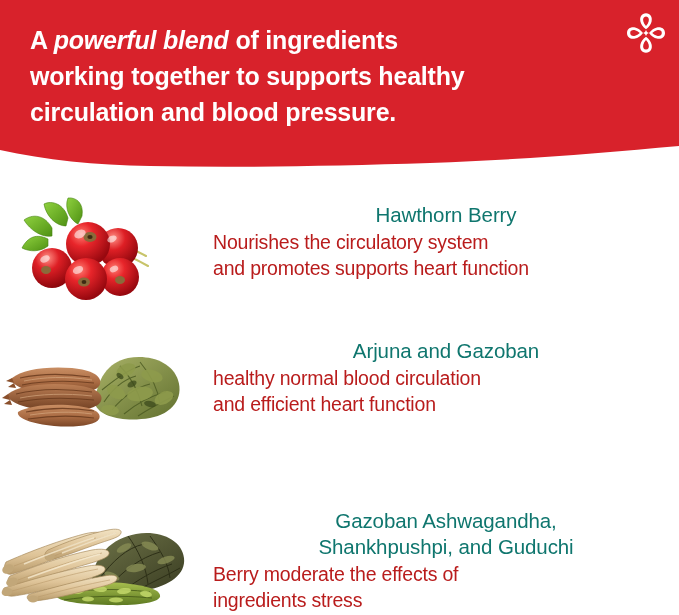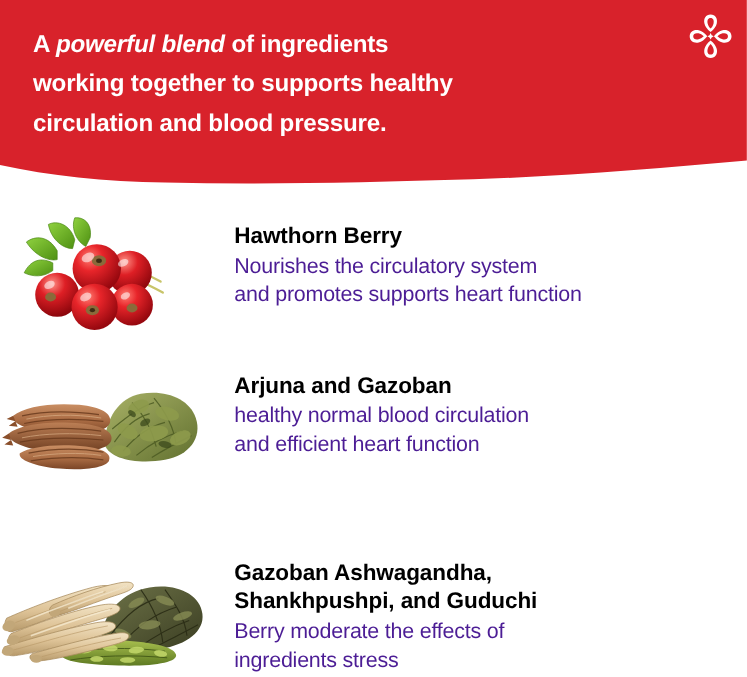--- a/index.html
+++ b/index.html
@@ -31,21 +31,21 @@
     width: 679px;
     height: 172px;
     display: block;
   }
   .headline {
     position: absolute;
     left: 30px;
     top: 22px;
     width: 600px;
     color: #ffffff;
-    font-size: 22px;
+    font-size: 25px;
     font-weight: bold;
     line-height: 36px;
     letter-spacing: -0.2px;
     z-index: 3;
   }
   .headline .em {
     font-style: italic;
     font-weight: bold;
   }
   .headline-line {
@@ -88,30 +88,31 @@
     position: relative;
   }
   .thumb svg { display: block; }
 
   .textblock {
     flex: 1 1 auto;
     padding-left: 23px;
     padding-top: 6px;
   }
   .ing-title {
-    color: #000000;
+    color: #0f766e;
     font-size: 20.5px;
-    font-weight: bold;
+    font-weight: normal;
     line-height: 26px;
     letter-spacing: -0.1px;
     margin: 0 0 1px 0;
+    text-align: center;
   }
   .ing-title span { display: block; white-space: nowrap; }
   .ing-desc {
-    color: #4c1d95;
+    color: #b91c1c;
     font-size: 19.5px;
     font-weight: normal;
     line-height: 26px;
     letter-spacing: -0.2px;
     margin: 0;
   }
   .ing-desc span { display: block; white-space: nowrap; }
 </style>
 </head>
 <body>

